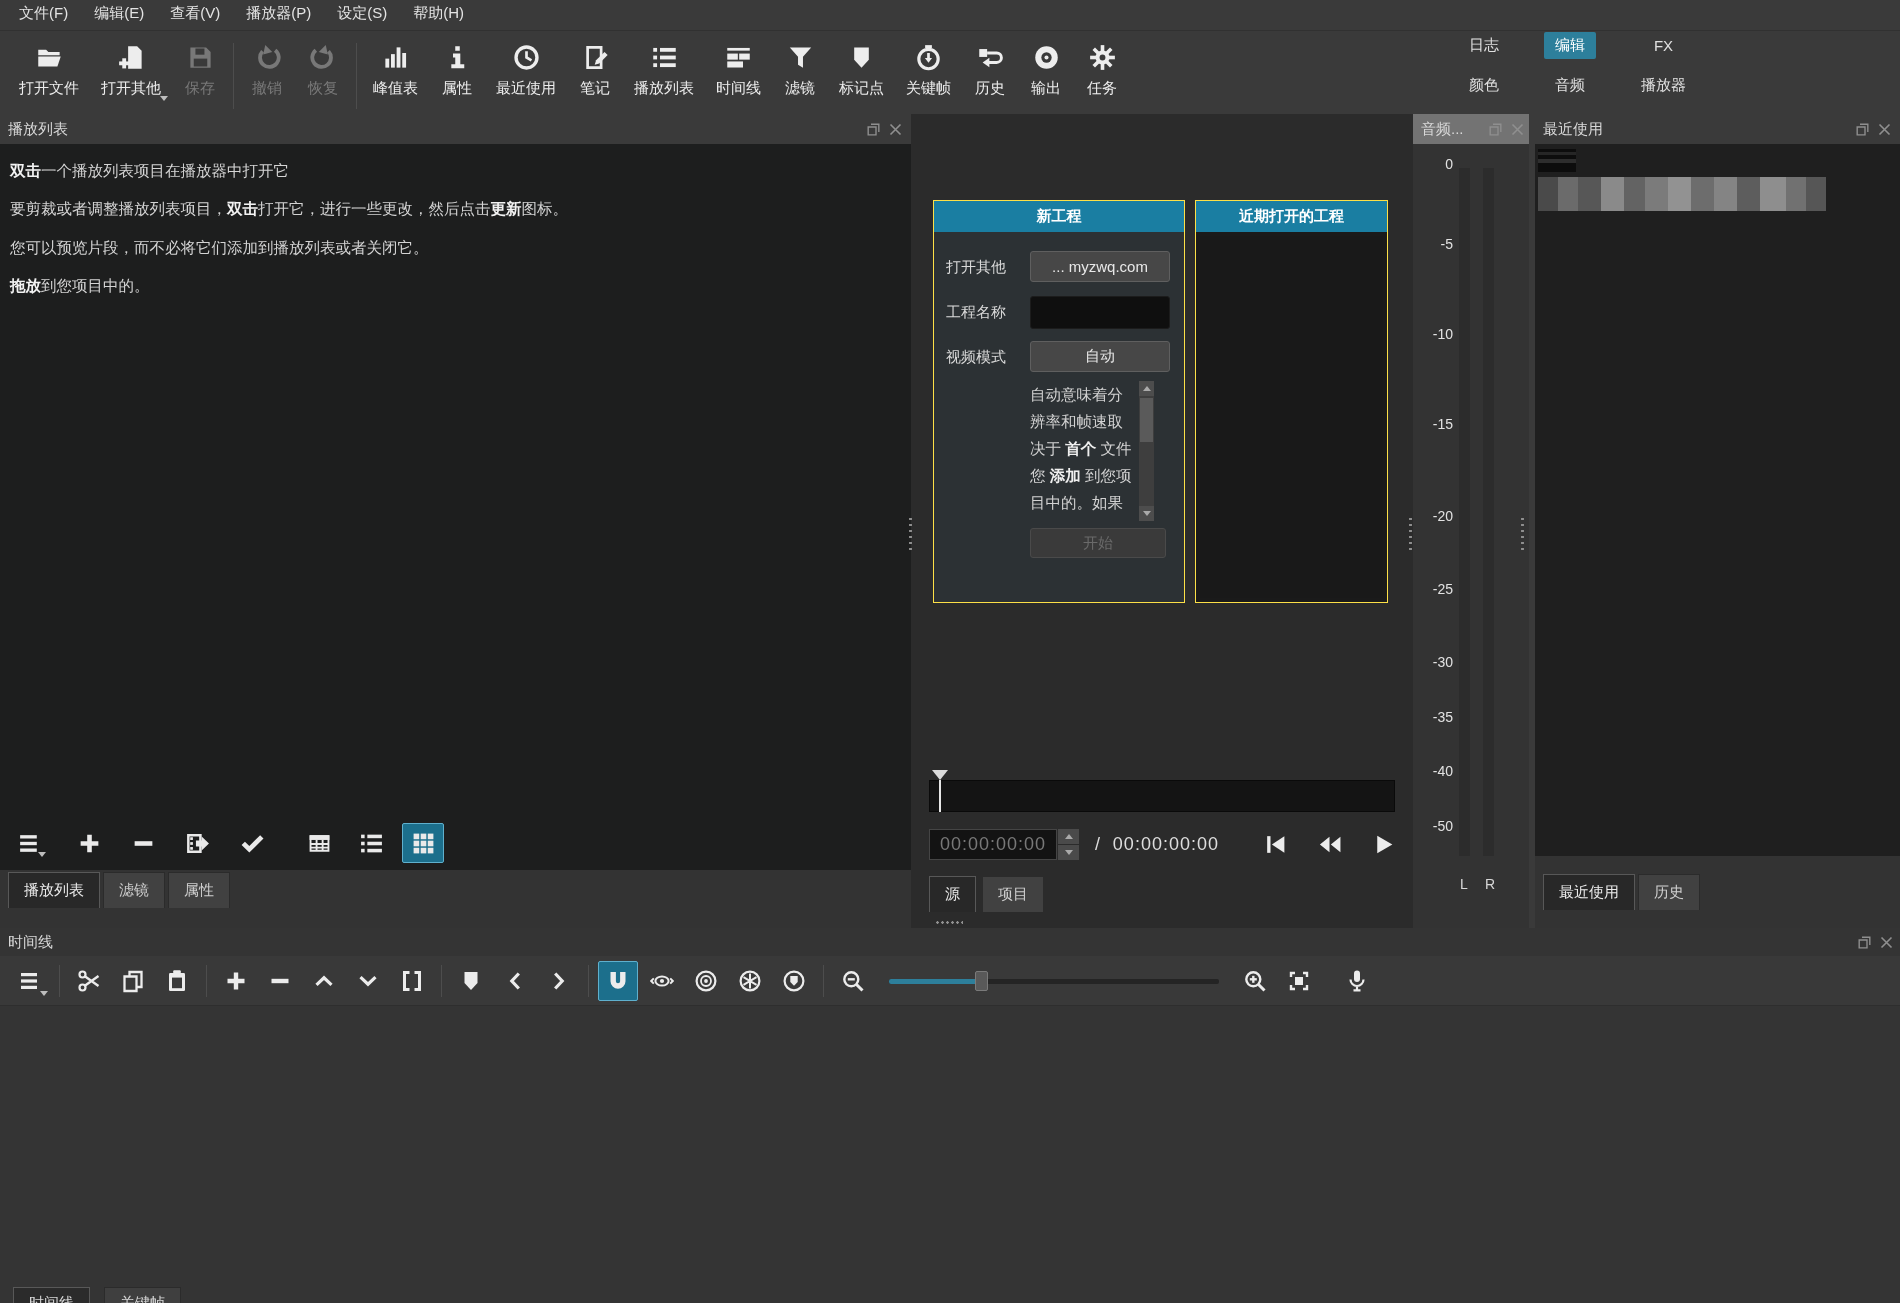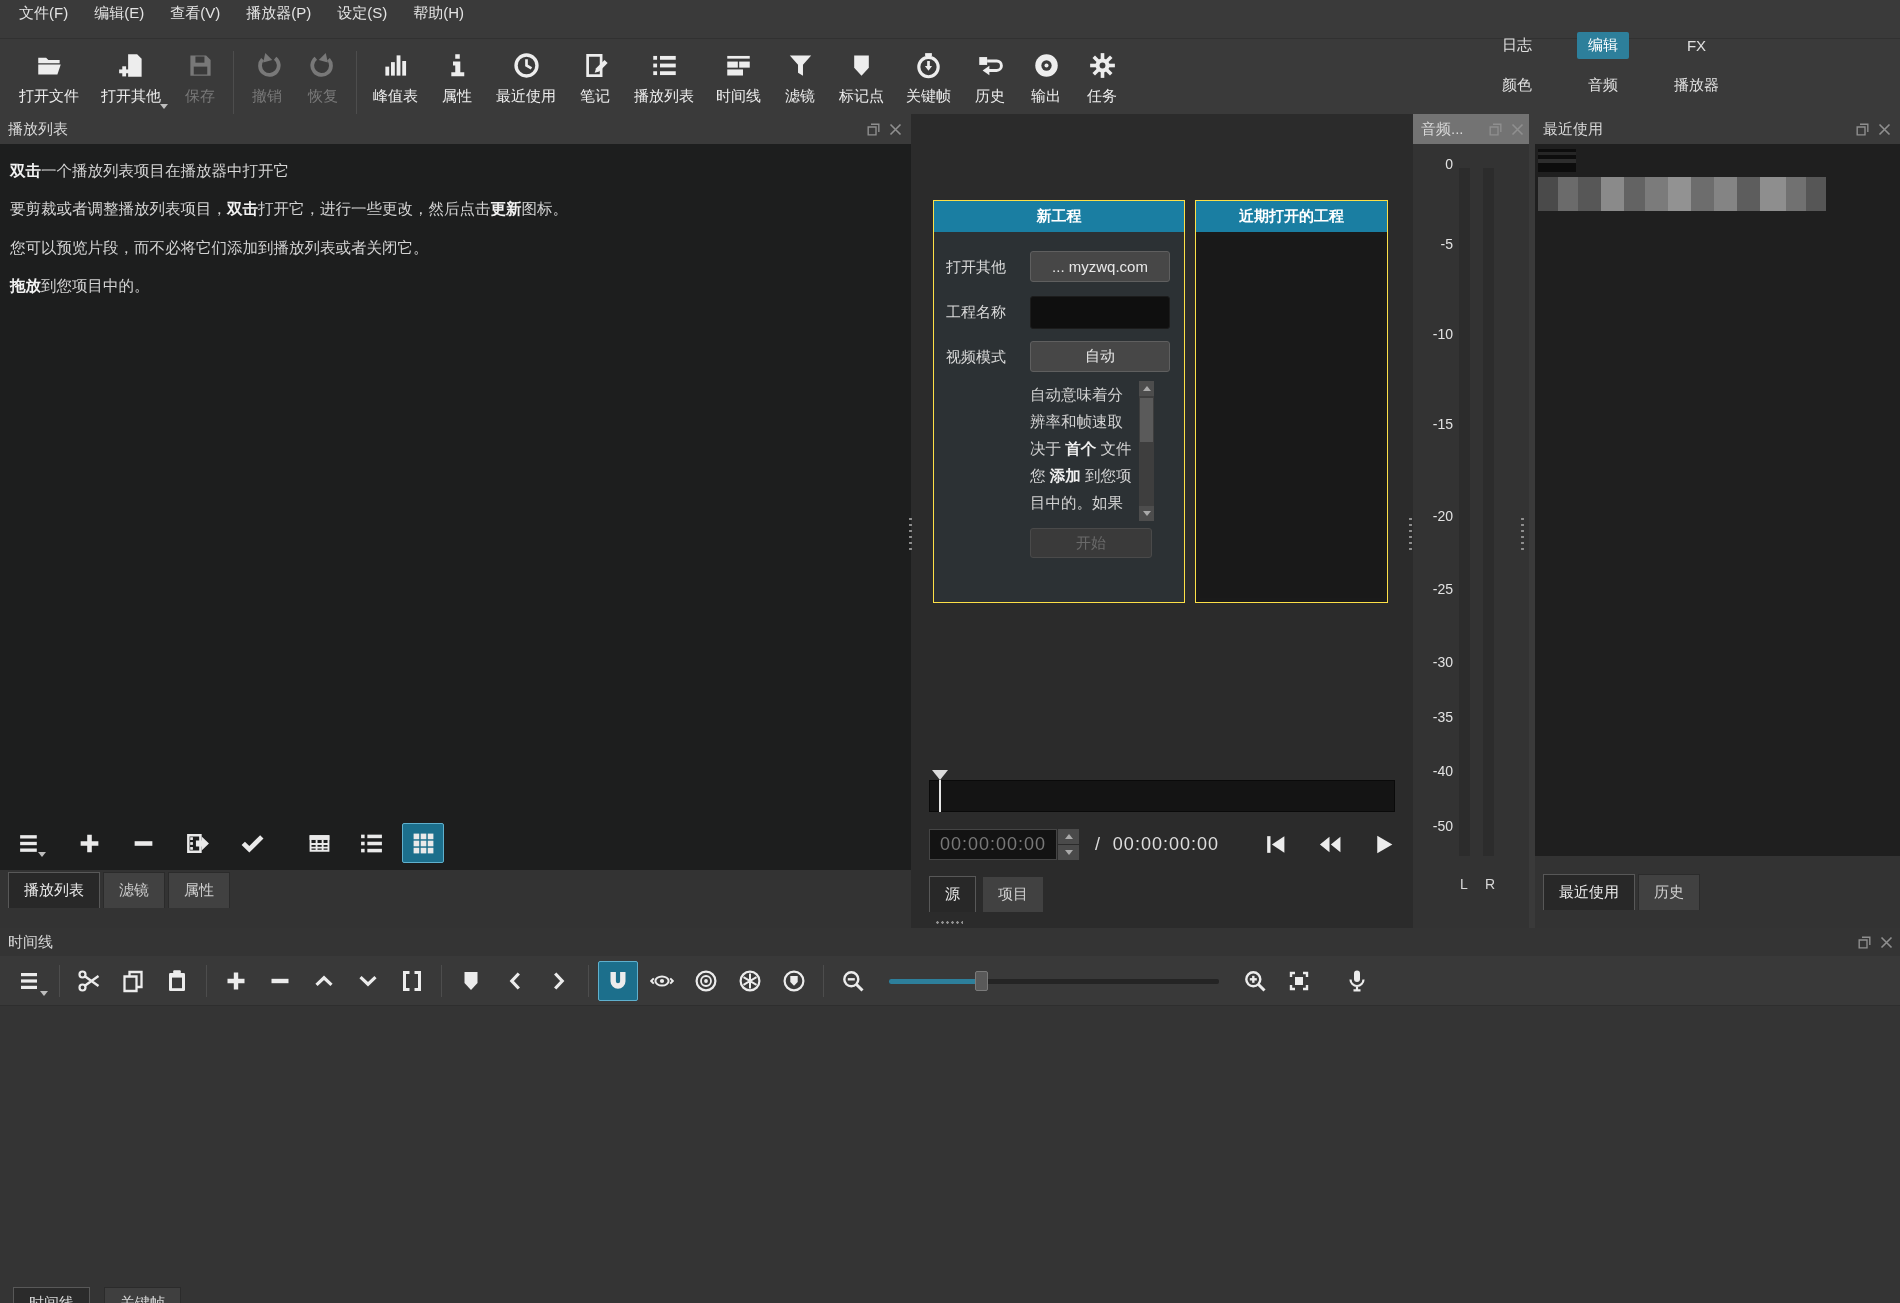--- a/index.html
+++ b/index.html
@@ -4,28 +4,28 @@
 <style>
   *{margin:0;padding:0;box-sizing:border-box;font-family:"Liberation Sans","DejaVu Sans",sans-serif;}
   html,body{width:1900px;height:1303px;overflow:hidden;}
   body{background:#3a3a3a;color:#dcdcdc;position:relative;font-size:15px;}
   .abs{position:absolute;text-align:center;}
   svg.ic{display:block;fill:currentColor;}
   
   #menubar{position:absolute;left:0;top:0;width:1900px;height:26px;display:flex;align-items:center;padding-left:6px;background:#3a3a3a;}
   .menu-item{padding:3px 13px;color:#e3e3e3;}
   
-  #toolbar{position:absolute;left:0;top:38px;width:1900px;height:92px;display:flex;align-items:flex-start;padding:4px 0 0 8px;background:#3a3a3a;border-top:1px solid #313131;}
+  #toolbar{position:absolute;left:0;top:30px;width:1900px;height:92px;display:flex;align-items:flex-start;padding:4px 0 0 8px;background:#3a3a3a;border-top:1px solid #313131;}
   .tbtn{display:flex;flex-direction:column;align-items:center;gap:8px;padding:9px 11px;min-width:56px;color:#ededed;position:relative;}
   .tbtn svg{width:27px;height:27px;}
   .tbtn .tlabel{font-size:15px;white-space:nowrap;}
   .tbtn.disabled{color:#787878;}
   .tsep{width:1px;height:66px;background:#4d4d4d;margin:8px 5px 0 5px;}
   .menu-arrow{position:absolute;right:4px;bottom:6px;width:0;height:0;border-left:4px solid transparent;border-right:4px solid transparent;border-top:5px solid #bdbdbd;}
-  #layout-group{position:absolute;right:170px;top:32px;display:grid;grid-template-columns:repeat(3,auto);column-gap:34px;row-gap:13px;justify-items:center;align-items:center;}
+  #layout-group{position:absolute;right:203px;top:32px;display:grid;grid-template-columns:repeat(3,auto);column-gap:34px;row-gap:13px;justify-items:center;align-items:center;}
   .lay-btn{padding:4px 11px;border-radius:2px;color:#e0e0e0;}
   .lay-btn.active{background:var(--accent,#2d7f9b);color:#fff;}
   
   .dock-header{height:30px;display:flex;align-items:center;padding:0 8px;color:#d8d8d8;background:#3a3a3a;}
   .win-icons{margin-left:auto;display:flex;gap:7px;color:#8f8f8f;}
   .win-icons svg{width:15px;height:15px;}
   .tabbar{position:absolute;left:0;height:40px;display:flex;align-items:flex-start;padding-left:8px;gap:3px;}
   .tab{padding:8px 15px;font-size:15px;background:#414141;color:#cfcfcf;border:1px solid #2b2b2b;border-bottom:none;}
   .tab.active{background:#282828;color:#ebebeb;border-color:#585858;}
   
@@ -530,21 +530,21 @@
       <div class="scroll-col">
         <div class="scroll-arrow" style="top:0">
             <span class="tri-u"></span>
           </div>
         <div class="scroll-thumb"></div>
         <div class="scroll-arrow" style="bottom:0">
             <span class="tri-d"></span>
           </div>
       </div>
     </div>
-    <div class="btn disabled abs" style="left:96px;top:327px;width:122px;height:30px">
+    <div class="btn disabled abs" style="left:96px;top:327px;width:136px;height:30px">
         <span>开始</span>
       </div>
   </div>
 
   <div class="card" style="left:284px;top:86px;width:193px;height:403px;background:#1a1a1a">
     <div class="card-header">近期打开的工程</div>
     <div class="abs" style="left:4px;top:35px;right:4px;bottom:4px;background:#191919"></div>
   </div>
 
   <div id="seekbar">

